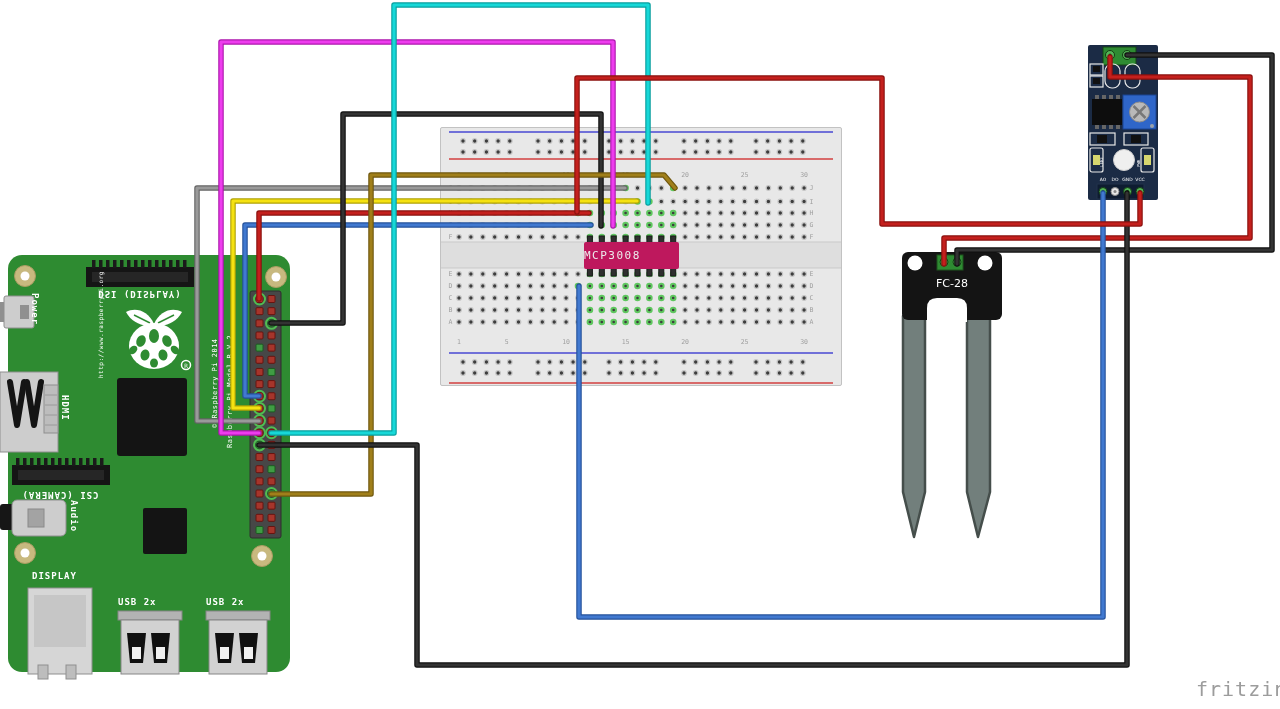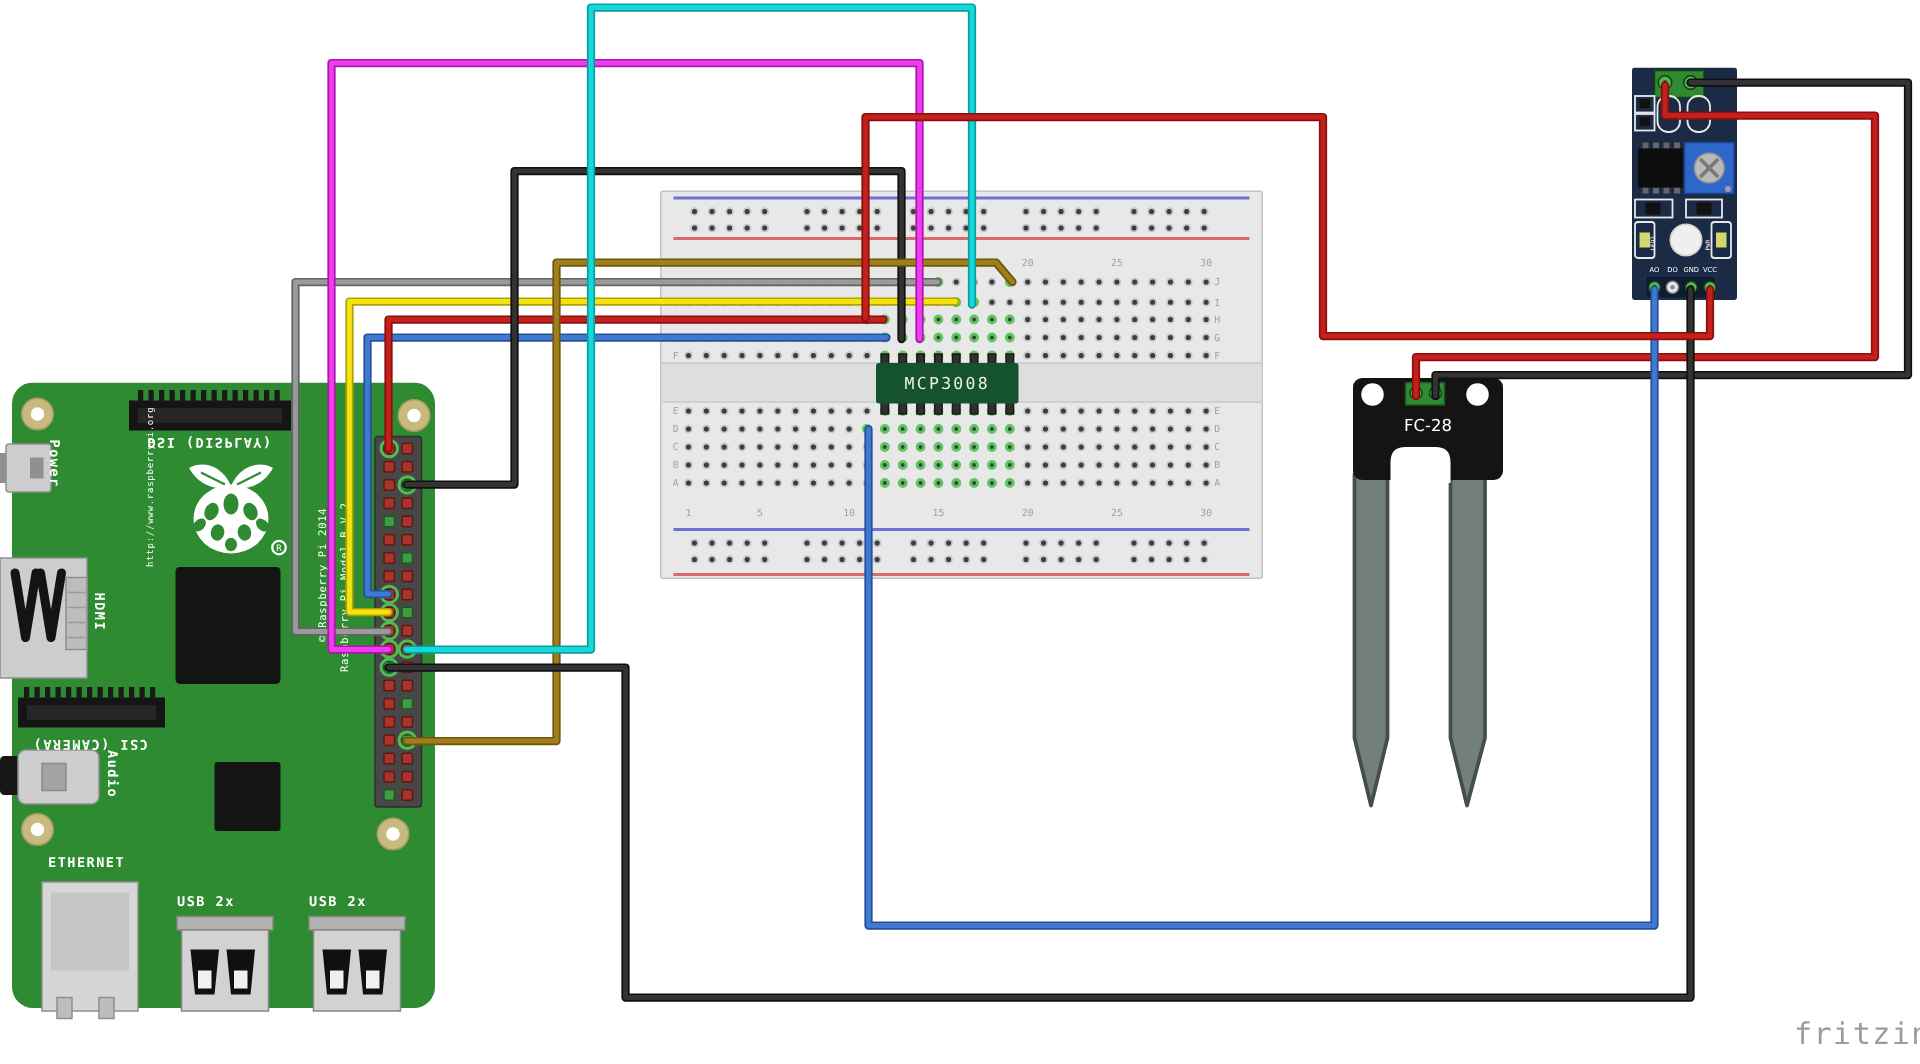--- a/index.html
+++ b/index.html
@@ -7,22 +7,22 @@
          font-family:"DejaVu Sans Mono","Liberation Mono",monospace;}
   .abs{position:absolute;}
   .pilabel{position:absolute;color:#ffffff;font-size:9px;font-weight:bold;letter-spacing:1px;white-space:nowrap;}
   .rot90{transform:rotate(90deg);transform-origin:left top;}
   .rotm90{transform:rotate(-90deg);transform-origin:left top;}
   .rot180{transform:rotate(180deg);}
   .flipv{transform:scaleY(-1);}
   .tinyurl{position:absolute;color:#ffffff;font-size:6px;letter-spacing:0.5px;white-space:nowrap;}
   .vtext{position:absolute;color:#ffffff;font-size:7px;letter-spacing:0.5px;white-space:nowrap;}
   .usb-label{position:absolute;color:#ffffff;font-size:9px;font-weight:bold;letter-spacing:1px;text-align:left;width:64px;}
-  #mcp-chip{position:absolute;left:143px;top:114px;width:95px;height:27px;background:#14532d;border-radius:2px;
-            color:#ececec;font-size:11px;letter-spacing:1.5px;text-align:center;line-height:27px;}
+  #mcp-chip{position:absolute;left:143px;top:114px;width:95px;height:27px;background:#be185d;border-radius:2px;
+            color:#ececec;font-size:11px;letter-spacing:1.5px;text-align:left;line-height:27px;}
   #watermark{position:absolute;left:1196px;top:677px;color:#9c9c9c;font-size:20px;letter-spacing:1px;}
   svg{display:block;}
 </style>
 </head>
 <body>
 
 <div id="stage">
 
   <div class="abs" id="pi" style="left:0;top:0;width:1280px;height:709px;pointer-events:none;">
     <svg id="pi-svg" class="abs" style="left:0;top:255px;" width="300" height="435" viewBox="0 0 300 435">
@@ -199,21 +199,21 @@
       </g>
       <circle cx="74" cy="62" r="4.5" fill="none" stroke="#ffffff" stroke-width="1.5"></circle>
       <text x="74" y="64.5" font-size="6" fill="#ffffff" text-anchor="middle">R</text>
     </svg>
 
     <div class="pilabel rot90" style="left:40px;top:293px;">Power</div>
     <div class="pilabel rot90" style="left:70px;top:395px;">HDMI</div>
     <div class="pilabel rot90" style="left:79px;top:500px;">Audio</div>
     <div class="pilabel flipv" style="left:96px;top:289px;width:88px;text-align:center;">DSI (DISPLAY)</div>
     <div class="pilabel rot180" style="left:14px;top:490px;width:92px;text-align:center;">CSI (CAMERA)</div>
-    <div class="pilabel" style="left:32px;top:571px;">ETHERNET</div>
+    <div class="pilabel" style="left:32px;top:571px;">DISPLAY</div>
     <div class="usb-label" style="left:118px;top:597px;">USB 2x</div>
     <div class="usb-label" style="left:206px;top:597px;">USB 2x</div>
     <div class="tinyurl rotm90" style="left:97px;top:378px;">http://www.raspberrypi.org</div>
     <div class="vtext rotm90" style="left:211px;top:428px;">© Raspberry Pi 2014</div>
     <div class="vtext rotm90" style="left:226px;top:448px;">Raspberry Pi Model B V.2</div>
   </div>
 
   <div class="abs" id="breadboard" style="left:440px;top:127px;width:400px;height:257px;background:#e8e8e8;border:1px solid #c2c2c2;border-radius:2px;">
     <svg id="bb-svg" width="400" height="257" viewBox="0 0 400 257" style="position:absolute;left:0;top:0;">
       <rect x="0" y="114" width="400" height="26" fill="#dedede"></rect>

